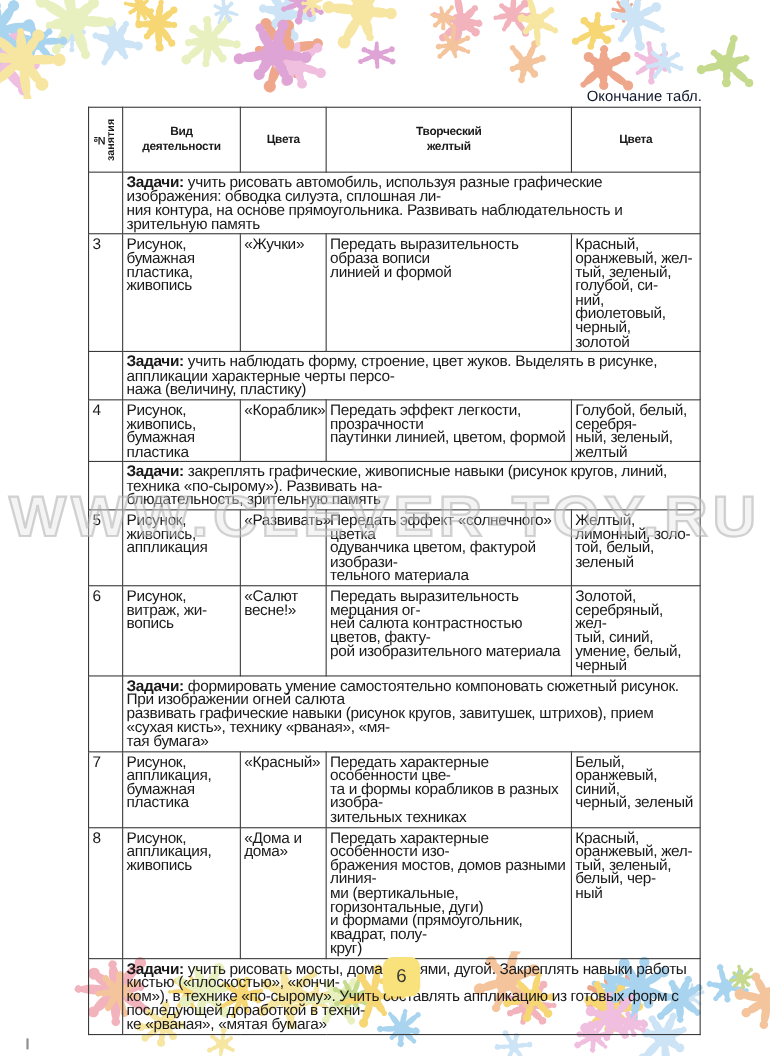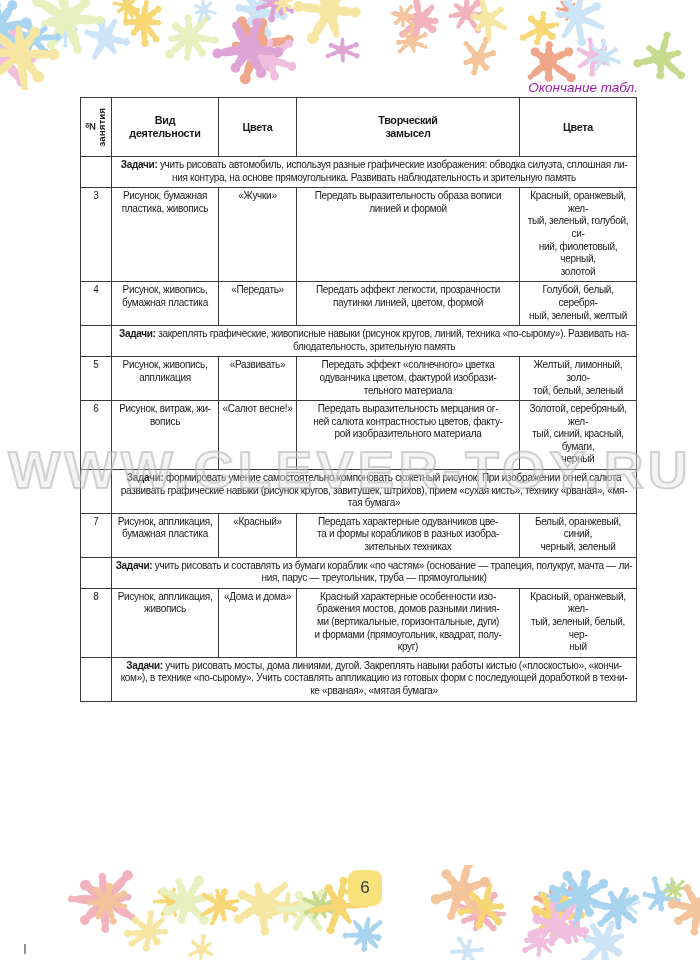--- a/index.html
+++ b/index.html
@@ -1,24 +1,24 @@
 <!DOCTYPE html>
 <html lang="ru"><head>
 <meta charset="utf-8">
 <style>
   html,body{margin:0;padding:0;}
   body{width:700px;height:960px;background:#ffffff;font-family:"Liberation Sans",sans-serif;position:relative;overflow:hidden;}
   .page{position:absolute;inset:0;}
   svg.band{position:absolute;left:0;display:block;}
   #decor-top{top:0;}
   #decor-bottom{top:865px;}
-  .caption{position:absolute;top:80px;right:62px;font-size:13.5px;font-style:italic;color:#a21caf;margin-left:22px;}
+  .caption{position:absolute;top:80px;right:62px;font-size:13.5px;color:#0f172a;margin-left:22px;}
   table.main{position:absolute;left:80px;top:97px;width:556px;border-collapse:collapse;table-layout:fixed;}
   table.main td,table.main th{border:1px solid #3a3a3a;vertical-align:top;color:#1a1a1a;
-    font-size:10px;line-height:12.6px;letter-spacing:-0.3px;padding:2px 3px 3px;white-space:pre-line;text-align:center;}
+    font-size:14px;line-height:12.6px;letter-spacing:-0.3px;padding:2px 3px 3px;white-space:pre-line;}
   table.main th{font-weight:bold;font-size:10.8px;text-align:center;vertical-align:middle;height:54px;padding:2px;}
   .vtext{writing-mode:vertical-rl;transform:rotate(180deg);margin:0 auto;font-size:9.8px;line-height:11px;letter-spacing:0;}
   td.numcell{text-align:left;padding-left:6px;}
   td.task b,.task b{letter-spacing:-0.3px;}
   .watermark{position:absolute;top:440px;left:-20px;width:740px;text-align:center;font-weight:bold;
     font-size:52px;letter-spacing:4px;white-space:nowrap;color:rgba(225,225,225,0.38);
     -webkit-text-stroke:2px rgba(175,175,175,0.55);transform:scaleX(1.06);pointer-events:none;}
   .pagenum{position:absolute;left:348px;top:870px;width:34px;height:36px;background:var(--page_box,#f9e27b);
     border-radius:9px;display:flex;align-items:center;justify-content:center;font-size:17px;color:#3a3a3a;}
   .tick{position:absolute;left:24px;top:944px;width:2px;height:10px;background:#8f8f8f;}
@@ -1248,21 +1248,21 @@
         <col style="width:117px">
     </colgroup>
     <thead>
       <tr>
         <th><div class="vtext">№
 занятия</div></th>
         <th>Вид
 деятельности</th>
         <th>Цвета</th>
         <th>Творческий
-замысел</th>
+желтый</th>
         <th>Цвета</th>
       </tr>
     </thead>
     <tbody>
       <tr>
         <td class="numcell"></td>
         <td colspan="4" class="task"><b>Задачи:</b> <span>учить рисовать автомобиль, используя разные графические изображения: обводка силуэта, сплошная ли-
 ния контура, на основе прямоугольника. Развивать наблюдательность и зрительную память</span></td>
       </tr>
 
@@ -1271,26 +1271,31 @@
         <td>Рисунок, бумажная
 пластика, живопись</td>
         <td>«Жучки»</td>
         <td>Передать выразительность образа вописи
 линией и формой</td>
         <td>Красный, оранжевый, жел-
 тый, зеленый, голубой, си-
 ний, фиолетовый, черный,
 золотой</td>
       </tr>
+      <tr>
+        <td class="numcell"></td>
+        <td colspan="4" class="task"><b>Задачи:</b> <span>учить наблюдать форму, строение, цвет жуков. Выделять в рисунке, аппликации характерные черты персо-
+нажа (величину, пластику)</span></td>
+      </tr>
 
       <tr>
         <td class="numcell">4</td>
         <td>Рисунок, живопись,
 бумажная пластика</td>
-        <td>«Передать»</td>
+        <td>«Кораблик»</td>
         <td>Передать эффект легкости, прозрачности
 паутинки линией, цветом, формой</td>
         <td>Голубой, белый, серебря-
 ный, зеленый, желтый</td>
       </tr>
       <tr>
         <td class="numcell"></td>
         <td colspan="4" class="task"><b>Задачи:</b> <span>закреплять графические, живописные навыки (рисунок кругов, линий, техника «по-сырому»). Развивать на-
 блюдательность, зрительную память</span></td>
       </tr>
@@ -1309,53 +1314,48 @@
 
       <tr>
         <td class="numcell">6</td>
         <td>Рисунок, витраж, жи-
 вопись</td>
         <td>«Салют весне!»</td>
         <td>Передать выразительность мерцания ог-
 ней салюта контрастностью цветов, факту-
 рой изобразительного материала</td>
         <td>Золотой, серебряный, жел-
-тый, синий, красный, бумаги,
+тый, синий, умение, белый,
 черный</td>
       </tr>
       <tr>
         <td class="numcell"></td>
         <td colspan="4" class="task"><b>Задачи:</b> <span>формировать умение самостоятельно компоновать сюжетный рисунок. При изображении огней салюта
 развивать графические навыки (рисунок кругов, завитушек, штрихов), прием «сухая кисть», технику «рваная», «мя-
 тая бумага»</span></td>
       </tr>
 
       <tr>
         <td class="numcell">7</td>
         <td>Рисунок, аппликация,
 бумажная пластика</td>
         <td>«Красный»</td>
-        <td>Передать характерные одуванчиков цве-
+        <td>Передать характерные особенности цве-
 та и формы корабликов в разных изобра-
 зительных техниках</td>
         <td>Белый, оранжевый, синий,
 черный, зеленый</td>
-      </tr>
-      <tr>
-        <td class="numcell"></td>
-        <td colspan="4" class="task"><b>Задачи:</b> <span>учить рисовать и составлять из бумаги кораблик «по частям» (основание — трапеция, полукруг, мачта — ли-
-ния, парус — треугольник, труба — прямоугольник)</span></td>
       </tr>
 
       <tr>
         <td class="numcell">8</td>
         <td>Рисунок, аппликация,
 живопись</td>
         <td>«Дома и дома»</td>
-        <td>Красный характерные особенности изо-
+        <td>Передать характерные особенности изо-
 бражения мостов, домов разными линия-
 ми (вертикальные, горизонтальные, дуги)
 и формами (прямоугольник, квадрат, полу-
 круг)</td>
         <td>Красный, оранжевый, жел-
 тый, зеленый, белый, чер-
 ный</td>
       </tr>
       <tr>
         <td class="numcell"></td>

